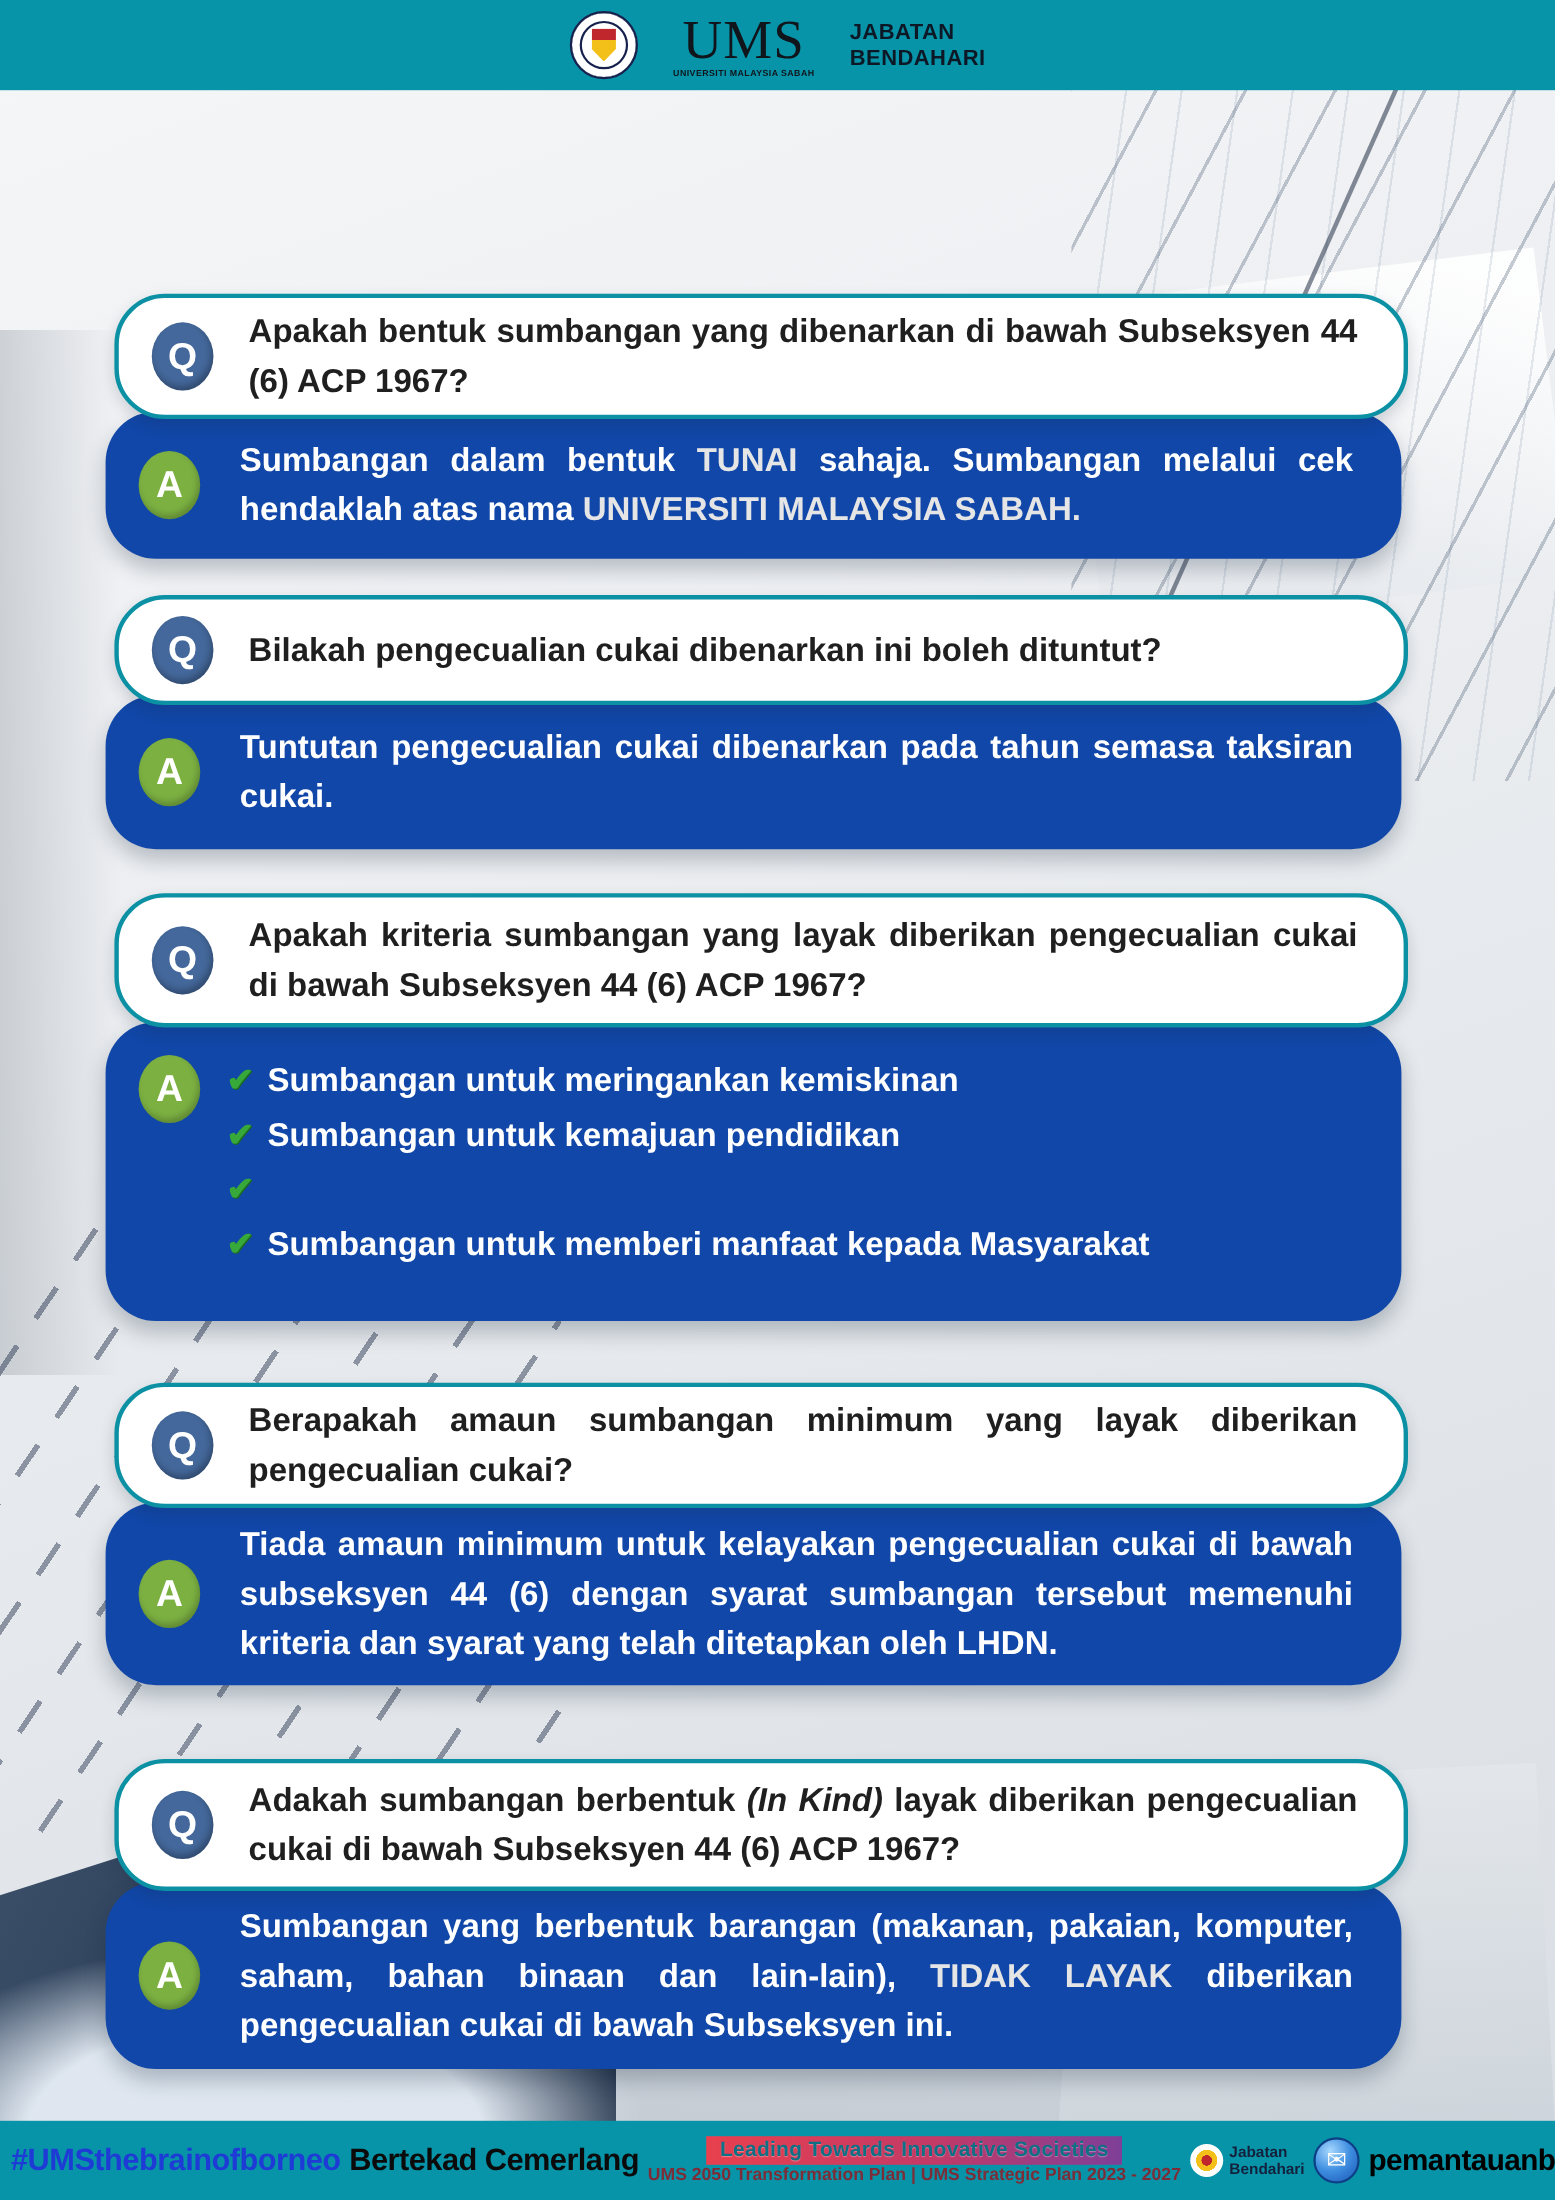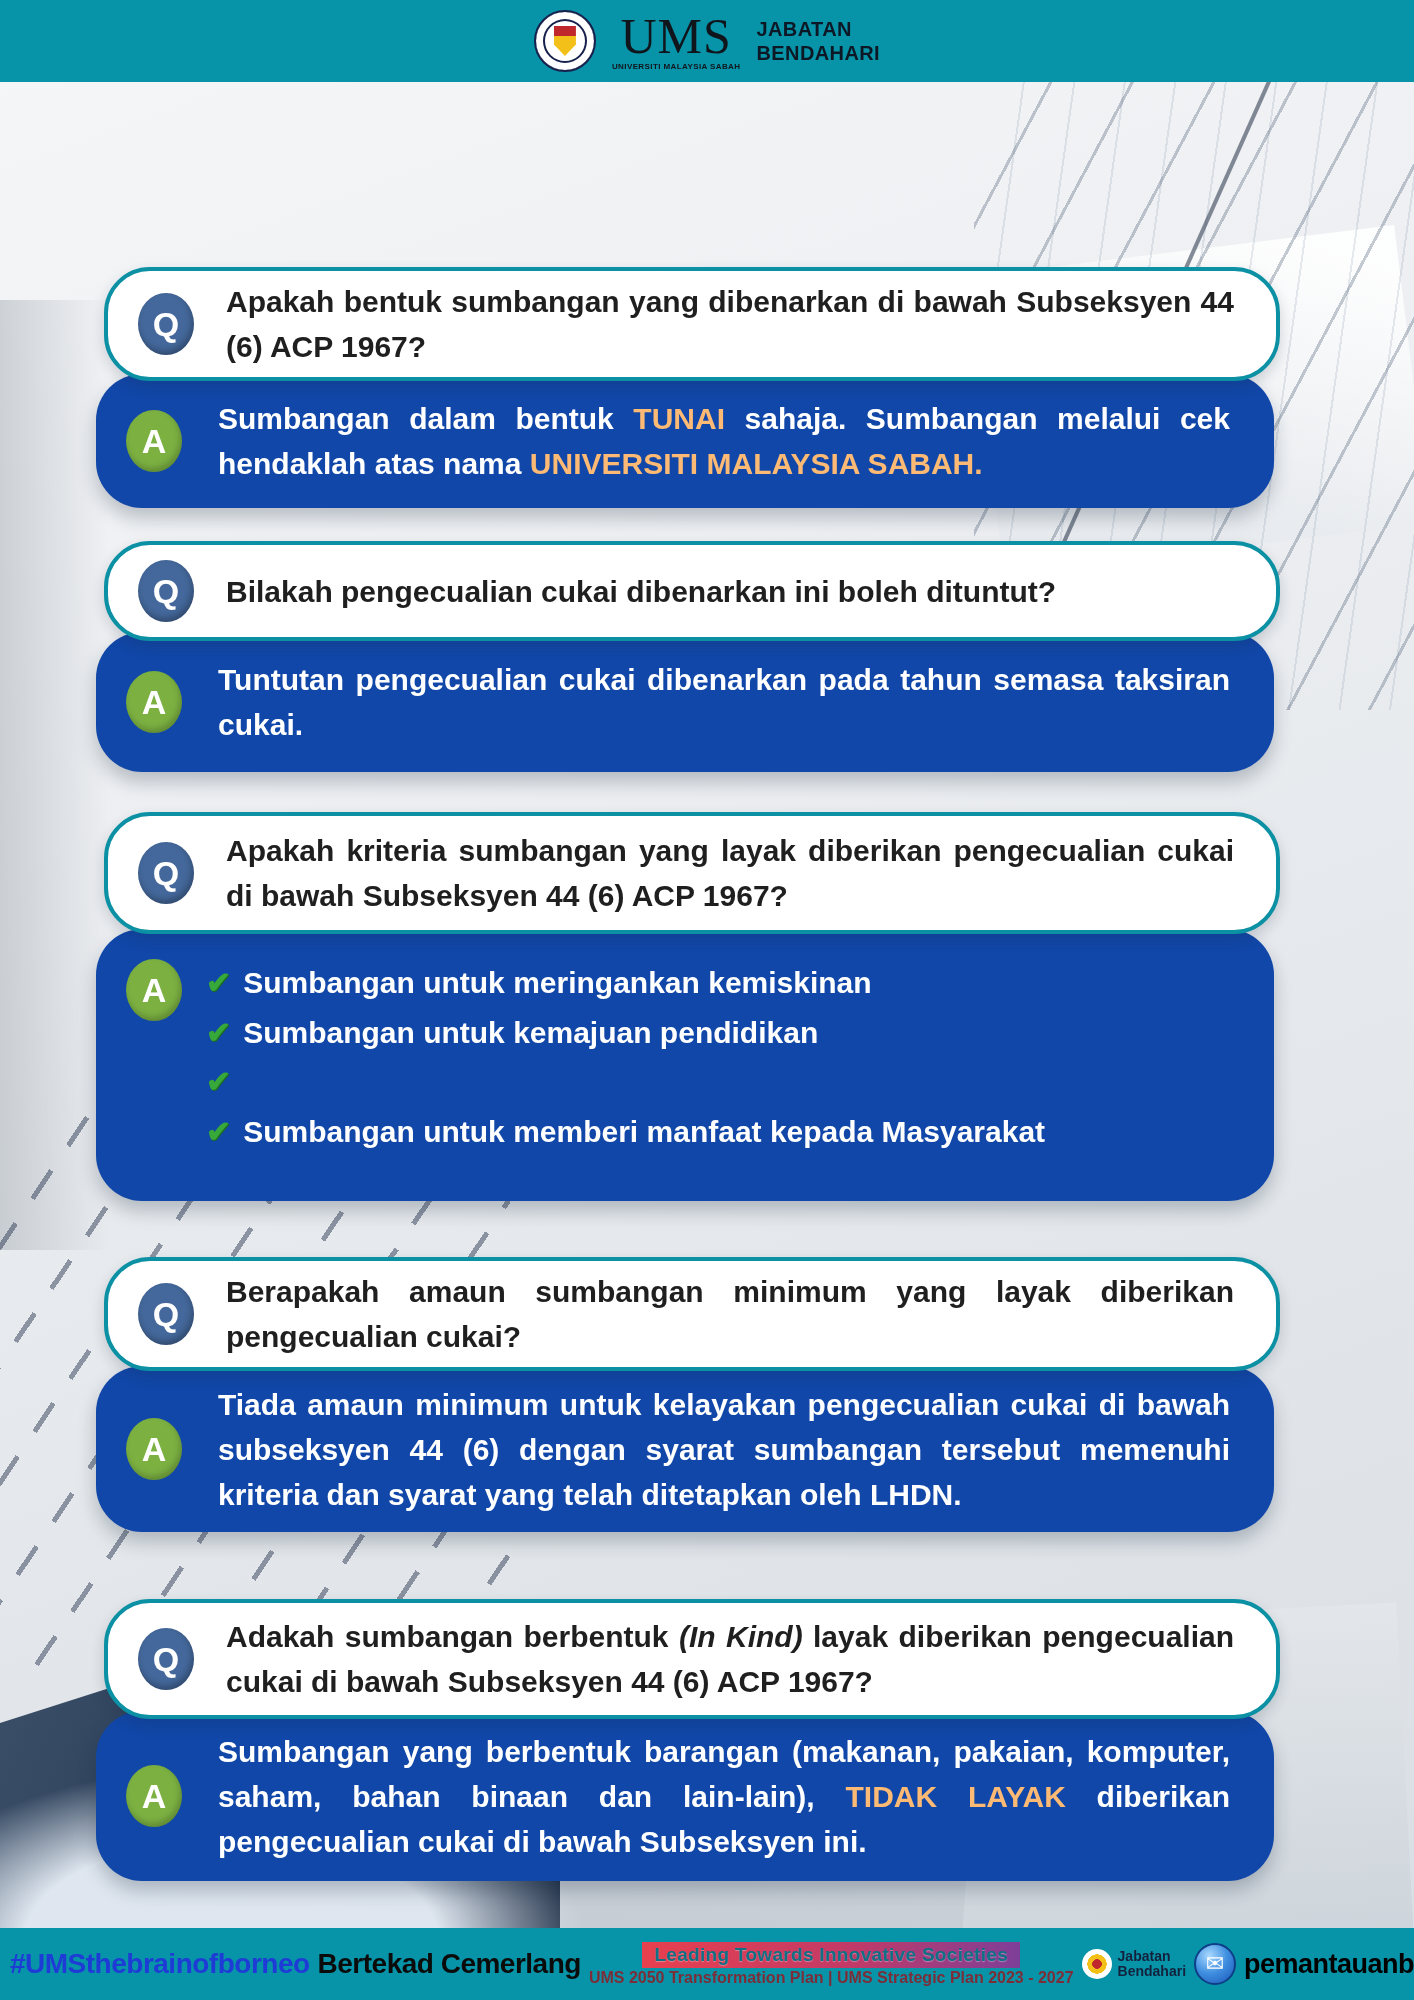--- a/index.html
+++ b/index.html
@@ -28,21 +28,21 @@
     background:linear-gradient(180deg,#e3e7eb 0%,#ccd3da 100%);transform:rotate(-3deg);transform-origin:bottom right;opacity:.92;}
   .dec-slab2{bottom:58px;left:330px;width:640px;height:260px;
     background:linear-gradient(180deg,#d8dde3,#c3cad2);transform:rotate(4deg);opacity:.85;}
   .dec-darkcorner{bottom:60px;left:0;width:560px;height:310px;
     background:linear-gradient(115deg,#3c5069 0%,#2c3e58 45%,#1e2e46 100%);
     clip-path:polygon(0 30%,52% 0,100% 55%,100% 100%,0 100%);}
   .dec-cloud{bottom:60px;left:0;width:580px;height:170px;
     background:radial-gradient(ellipse at 40% 100%, rgba(232,239,247,.95) 0 42%, rgba(232,239,247,0) 72%);}
   
   .topbar{position:absolute;top:0;left:0;width:100%;height:82px;background:#0894A8;z-index:4;
-    display:flex;align-items:center;justify-content:center;gap:16px;}
+    display:flex;align-items:center;justify-content:center;gap:32px;}
   .crest{position:relative;width:58px;height:58px;border-radius:50%;background:#fff;border:2px solid #16214d;
     box-shadow:inset 0 0 0 7px #fff, inset 0 0 0 9px #16214d;display:flex;align-items:center;justify-content:center;}
   .crest .shield{width:22px;height:30px;background:linear-gradient(#c0272d 0 34%,#f2c018 34% 100%);
     clip-path:polygon(0 0,100% 0,100% 62%,50% 100%,0 62%);}
   .ums-wordmark{display:flex;flex-direction:column;align-items:center;line-height:1;}
   .ums-text{font-family:"Liberation Serif",serif;font-size:50px;color:#10151c;letter-spacing:1px;}
   .ums-sub{font-size:8px;font-weight:bold;color:#10151c;letter-spacing:.4px;margin-top:2px;}
   .dept{font-size:20px;font-weight:bold;color:#0d1826;line-height:1.2;letter-spacing:.4px;}
   
   .title{position:absolute;top:94px;left:0;width:100%;text-align:center;z-index:3;line-height:1.1;}
@@ -56,21 +56,21 @@
     border-radius:46px;z-index:2;display:flex;align-items:center;color:#fff;
     box-shadow:0 10px 18px rgba(20,40,60,.25);}
   .badge{position:absolute;left:30px;top:50%;transform:translateY(-50%);width:56px;height:62px;border-radius:50%;
     display:flex;align-items:center;justify-content:center;font-size:34px;font-weight:bold;color:#fff;}
   .qb{background:#44689B;box-shadow:inset -2px -4px 6px rgba(0,0,0,.28);}
   .ab{background:#7CB142;box-shadow:inset -2px -4px 6px rgba(0,0,0,.22);}
   .qtext{margin:0;padding:6px 42px 6px 118px;font-size:30px;font-weight:bold;color:#1f1f1f;
     line-height:1.5;text-align:justify;width:100%;box-sizing:border-box;}
   .atext{margin:0;padding:6px 44px 6px 122px;font-size:30px;font-weight:bold;line-height:1.5;
     text-align:justify;width:100%;box-sizing:border-box;}
-  .hl{color:#fdba74;}
+  .hl{color:#e5e5e5;}
   .it{font-style:italic;}
   
   .p1q{top:267px;height:114px;} .p1a{top:374px;height:134px;}
   .p2q{top:541px;height:100px;} .p2a{top:632px;height:140px;}
   .p3q{top:812px;height:122px;} .p3a{top:929px;height:272px;display:block;padding:26px 44px 26px 100px;}
   .p4q{top:1257px;height:114px;} .p4a{top:1366px;height:166px;}
   .p5q{top:1599px;height:120px;} .p5a{top:1711px;height:170px;}
   .p3a .badge{top:30px;transform:none;}
   .a-intro{font-size:30px;font-weight:bold;margin:0 0 22px 0;}
   .check-row{display:flex;align-items:baseline;gap:12px;margin:6px 0 6px 10px;font-size:30px;font-weight:bold;line-height:1.45;}

